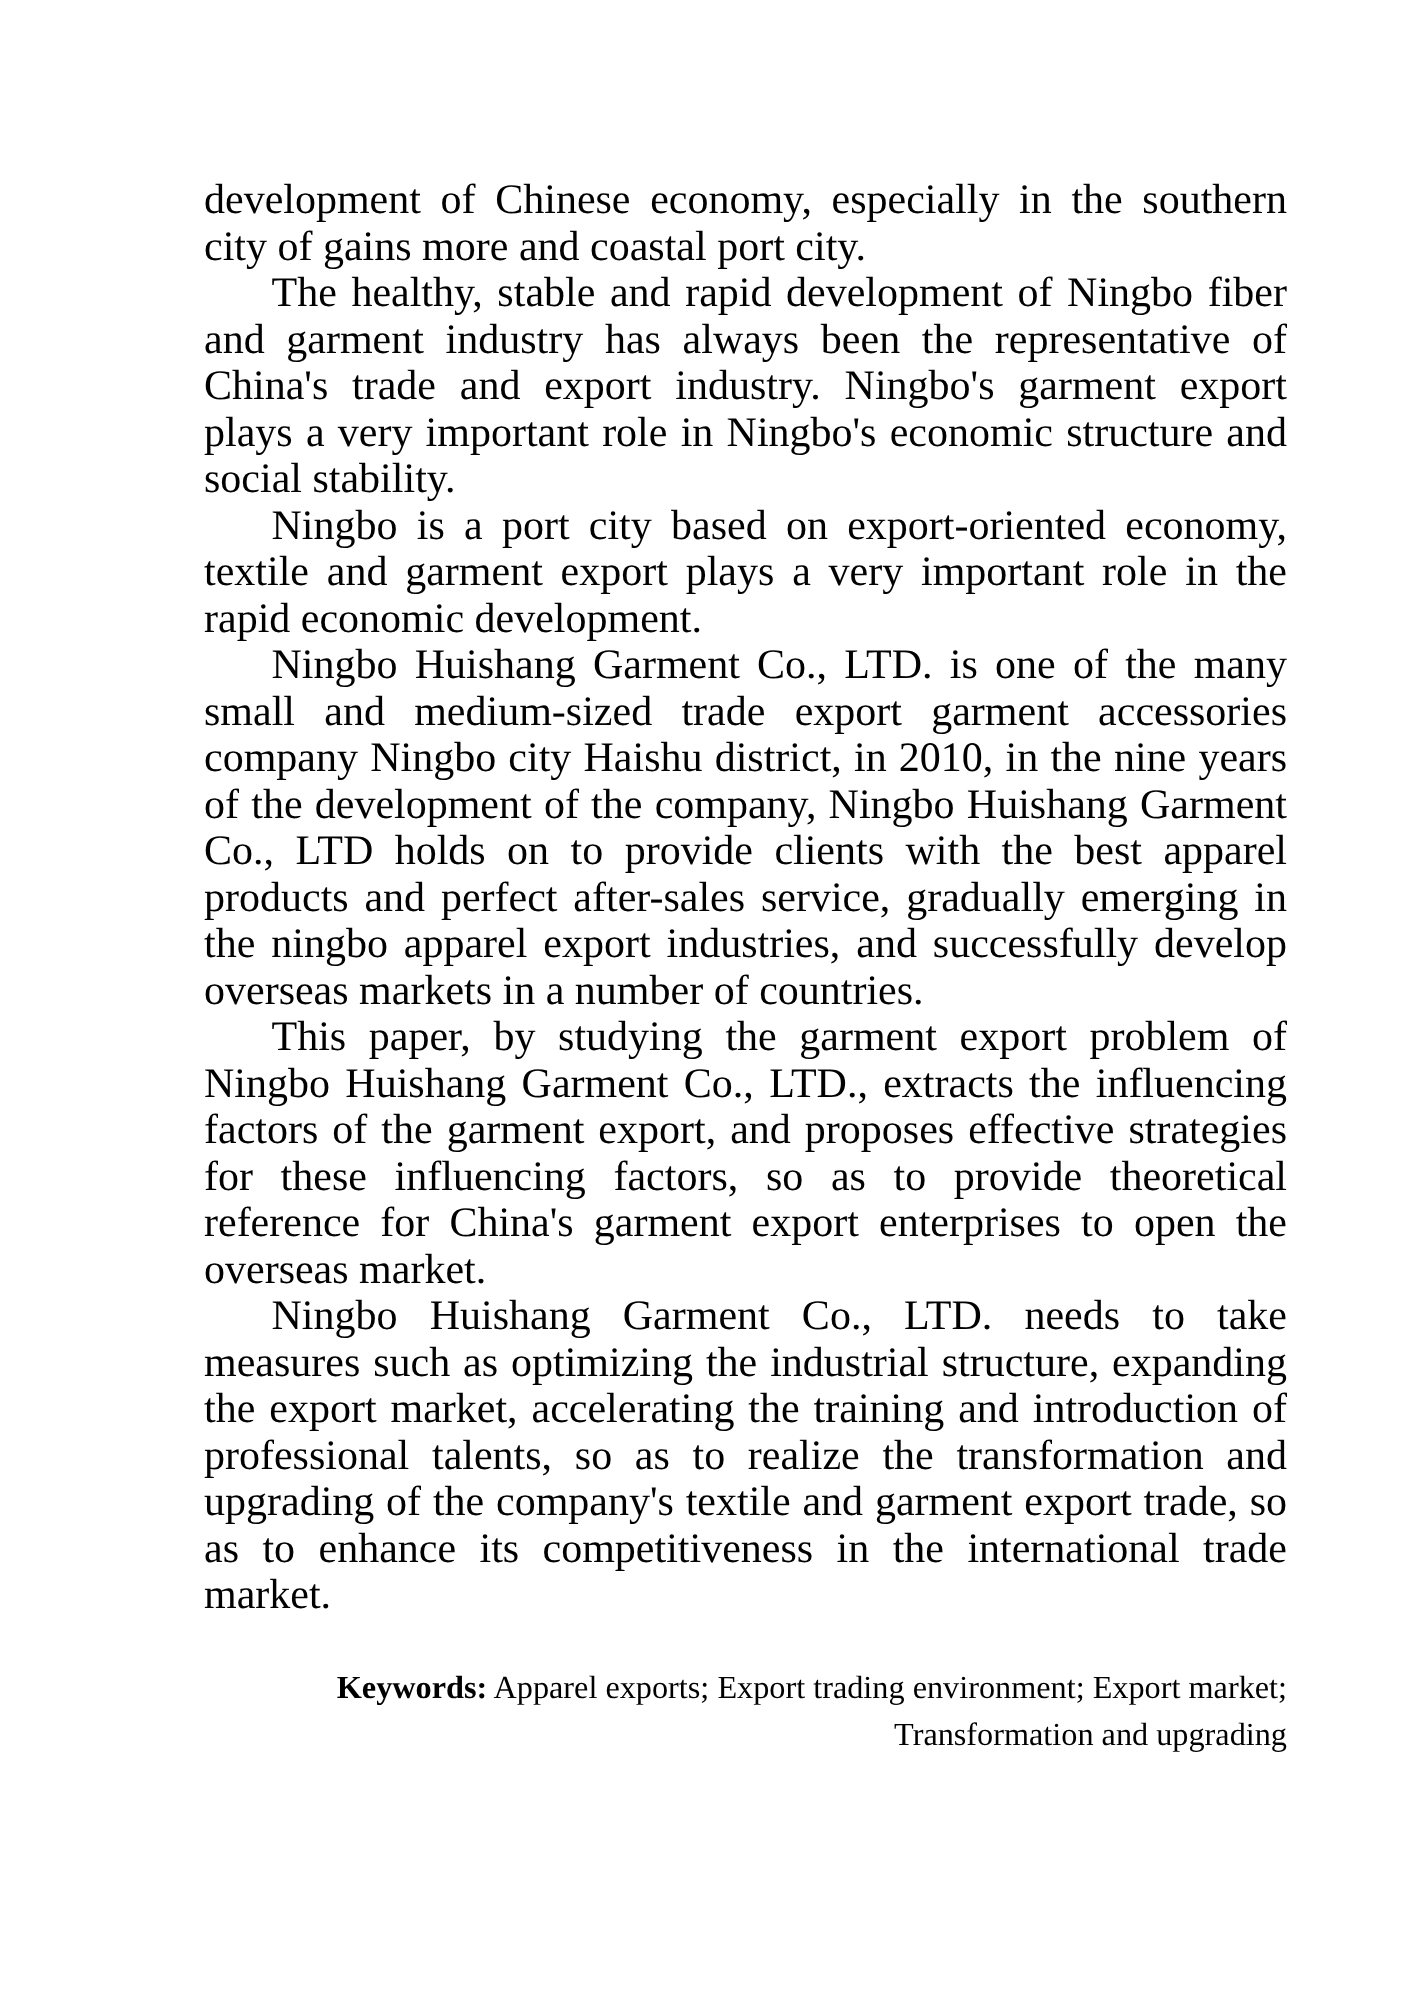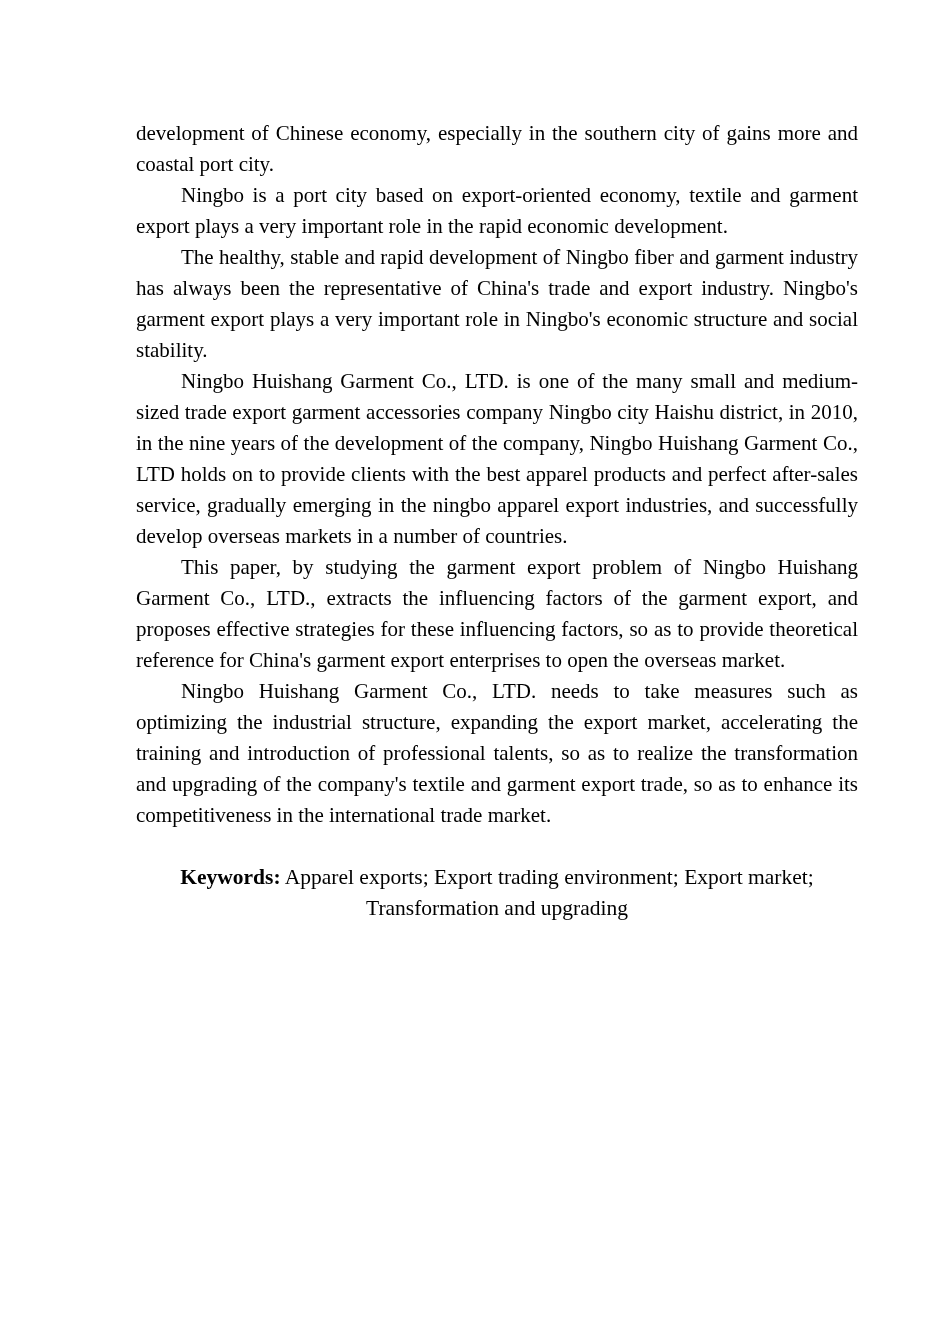--- a/index.html
+++ b/index.html
@@ -24,58 +24,58 @@
     background: #ffffff;
   }
   .content {
     position: absolute;
     left: 136px;
     top: 118px;
     width: 722px;
   }
   p.para {
     margin: 0;
-    font-size: 21px;
+    font-size: 28px;
     line-height: 31px;
     text-align: justify;
     text-justify: inter-word;
     text-indent: 0;
     letter-spacing: 0;
     word-spacing: 0;
     -webkit-hyphens: none;
     hyphens: none;
   }
   p.para.indent {
     text-indent: 45px;
   }
   
   .keywords-block {
     margin-top: 31px;
     font-size: 21.5px;
     line-height: 31px;
-    text-align: center;
+    text-align: right;
   }
   .keywords-block .kw-label {
     font-weight: bold;
   }
   .kw-line {
     margin: 0;
   }
 </style>
 </head>
 <body>
 
 <div class="page">
   <div class="content">
 
     <p class="para">development of Chinese economy, especially in the southern city of gains more and coastal port city.</p>
 
+    <p class="para indent">The healthy, stable and rapid development of Ningbo fiber and garment industry has always been the representative of China's trade and export industry. Ningbo's garment export plays a very important role in Ningbo's economic structure and social stability.</p>
+
     <p class="para indent">Ningbo is a port city based on export-oriented economy, textile and garment export plays a very important role in the rapid economic development.</p>
-
-    <p class="para indent">The healthy, stable and rapid development of Ningbo fiber and garment industry has always been the representative of China's trade and export industry. Ningbo's garment export plays a very important role in Ningbo's economic structure and social stability.</p>
 
 
     <p class="para indent">Ningbo Huishang Garment Co., LTD. is one of the many small and medium-sized trade export garment accessories company Ningbo city Haishu district, in 2010, in the nine years of the development of the company, Ningbo Huishang Garment Co., LTD holds on to provide clients with the best apparel products and perfect after-sales service, gradually emerging in the ningbo apparel export industries, and successfully develop overseas markets in a number of countries.</p>
 
     <p class="para indent">This paper, by studying the garment export problem of Ningbo Huishang Garment Co., LTD., extracts the influencing factors of the garment export, and proposes effective strategies for these influencing factors, so as to provide theoretical reference for China's garment export enterprises to open the overseas market.</p>
 
     <p class="para indent">Ningbo Huishang Garment Co., LTD. needs to take measures such as optimizing the industrial structure, expanding the export market, accelerating the training and introduction of professional talents, so as to realize the transformation and upgrading of the company's textile and garment export trade, so as to enhance its competitiveness in the international trade market.</p>
 
     <div class="keywords-block">
       <p class="kw-line"><span class="kw-label">Keywords:</span><span class="kw-text"> Apparel exports;  Export trading environment;  Export market; Transformation and upgrading</span></p>

